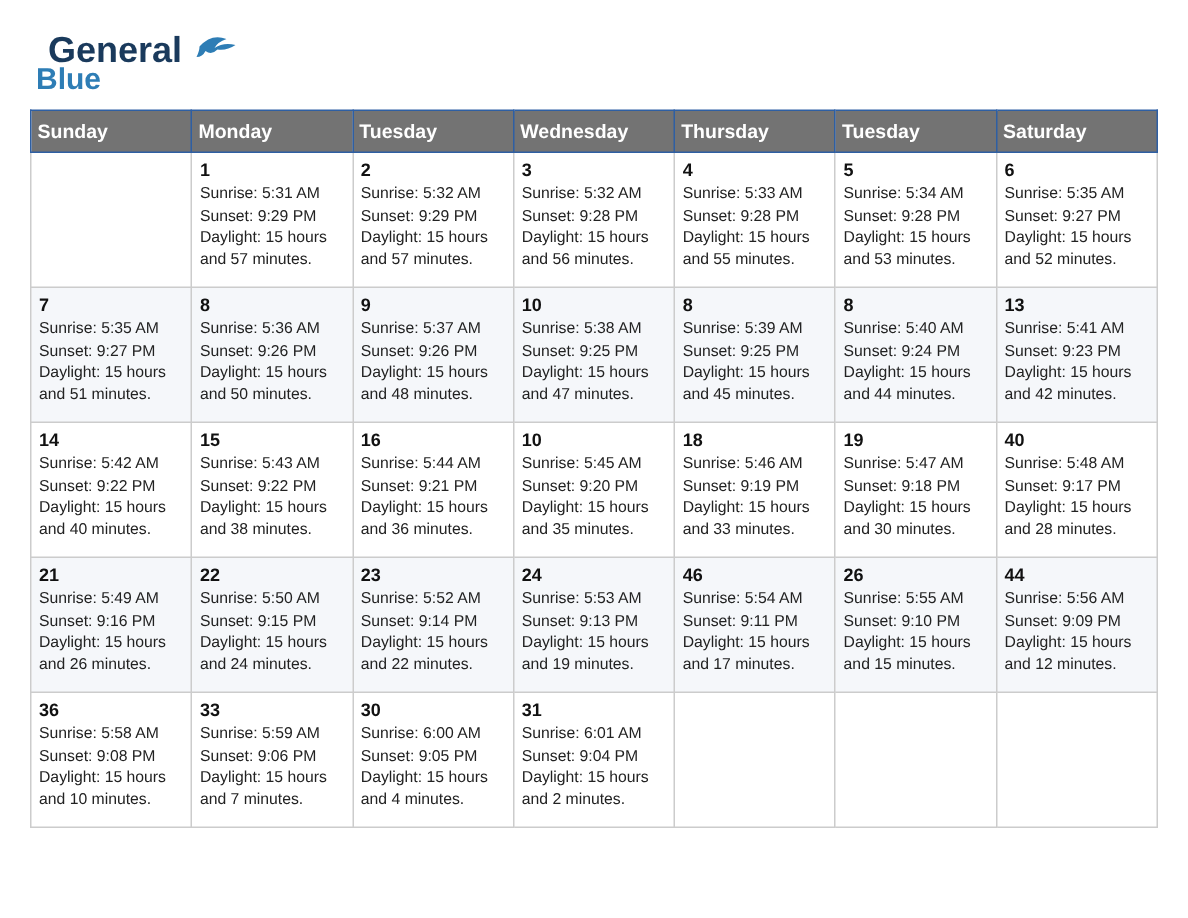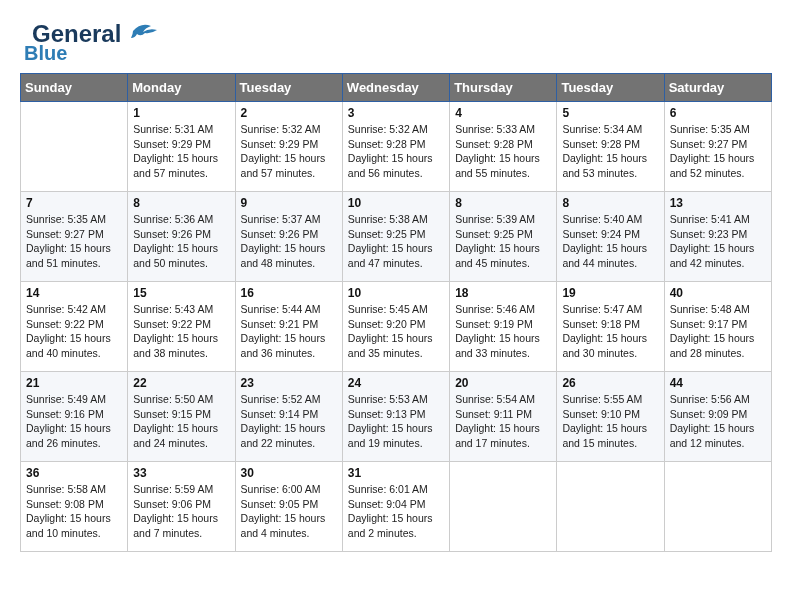--- a/index.html
+++ b/index.html
@@ -205,21 +205,21 @@
         </td>
         <td>
           <div class="day-number">23</div>
           <div class="day-info">Sunrise: 5:52 AM<br>Sunset: 9:14 PM<br>Daylight: 15 hours<br>and 22 minutes.</div>
         </td>
         <td>
           <div class="day-number">24</div>
           <div class="day-info">Sunrise: 5:53 AM<br>Sunset: 9:13 PM<br>Daylight: 15 hours<br>and 19 minutes.</div>
         </td>
         <td>
-          <div class="day-number">20</div>
+          <div class="day-number">46</div>
           <div class="day-info">Sunrise: 5:54 AM<br>Sunset: 9:11 PM<br>Daylight: 15 hours<br>and 17 minutes.</div>
         </td>
         <td>
           <div class="day-number">26</div>
           <div class="day-info">Sunrise: 5:55 AM<br>Sunset: 9:10 PM<br>Daylight: 15 hours<br>and 15 minutes.</div>
         </td>
         <td>
           <div class="day-number">44</div>
           <div class="day-info">Sunrise: 5:56 AM<br>Sunset: 9:09 PM<br>Daylight: 15 hours<br>and 12 minutes.</div>
         </td>

